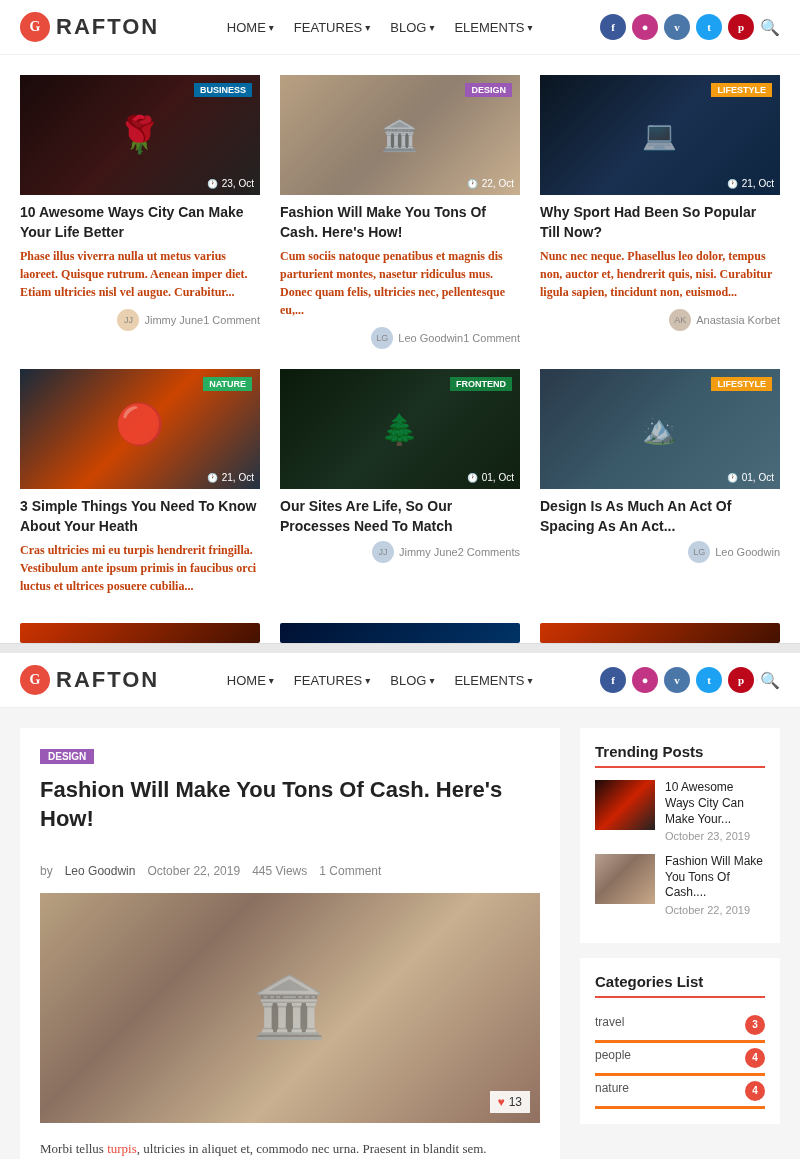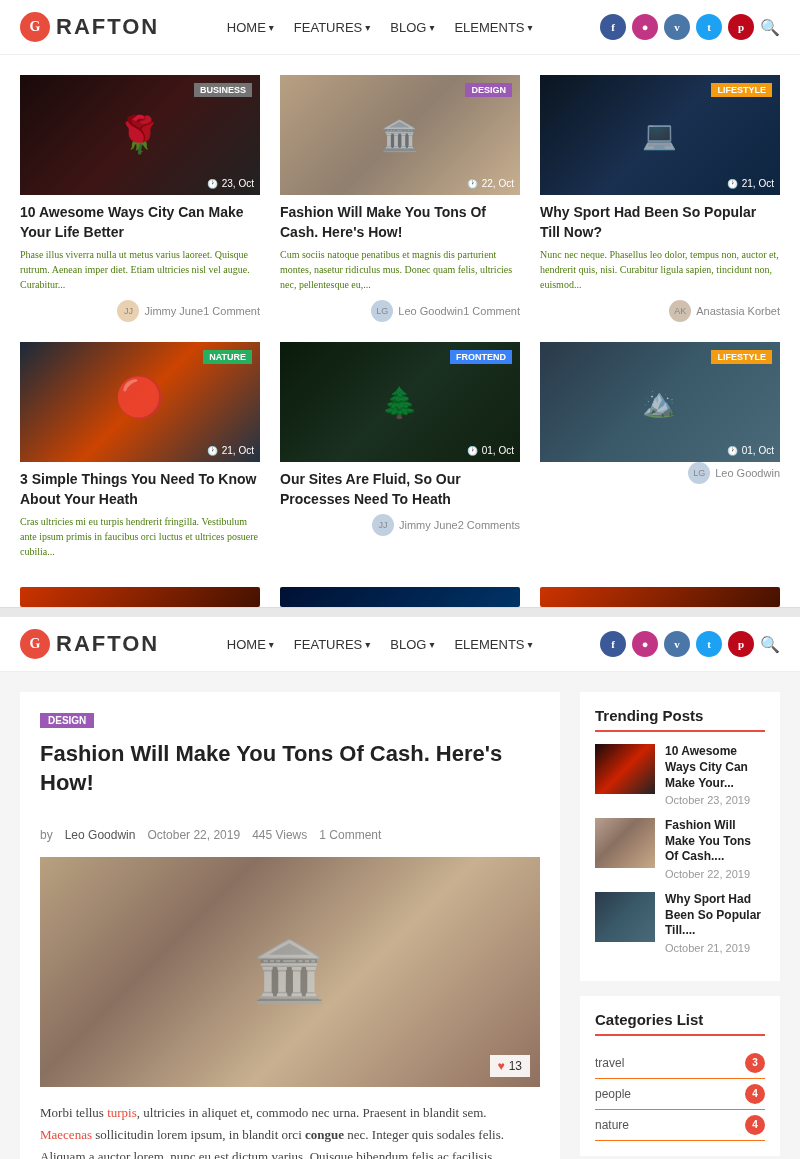--- a/index.html
+++ b/index.html
@@ -39,43 +39,43 @@
     
     .article-grid { display: grid; grid-template-columns: repeat(3, 1fr); gap: 20px; padding: 20px; background: #fff; }
     
     .article-card { }
     .article-img-wrap { position: relative; overflow: hidden; height: 120px; }
     .article-img-placeholder {
       width: 100%; height: 100%; display: flex; align-items: center; justify-content: center;
     }
     .category-badge {
       position: absolute; top: 8px; right: 8px;
-      background: #737373; color: #fff; font-size: 9px; font-weight: bold;
+      background: #0369a1; color: #fff; font-size: 9px; font-weight: bold;
       padding: 2px 6px; text-transform: uppercase; font-family: sans-serif;
     }
     .badge-design { background: #9b59b6; }
     .badge-nature { background: #27ae60; }
-    .badge-frontend { background: #3b82f6; }
+    .badge-frontend { background: #15803d; }
     .badge-lifestyle { background: #f39c12; }
     
     .article-date {
       position: absolute; bottom: 6px; right: 6px;
       color: #fff; font-size: 10px; font-family: sans-serif;
       display: flex; align-items: center; gap: 3px;
     }
     .article-date:before { content: '🕐'; font-size: 9px; }
     
     .article-title {
       font-size: 14px; font-weight: bold; color: #222; margin: 8px 0 5px;
       line-height: 1.4; font-family: sans-serif;
     }
     .article-title a { color: inherit; text-decoration: none; }
     
     .article-excerpt {
-      font-size: 10px; color: #4d7c0f; line-height: 1.5; margin-bottom: 8px;
+      font-size: 12px; color: #c2410c; line-height: 1.5; margin-bottom: 8px; font-weight: bold;
     }
     
     .article-meta {
       display: flex; align-items: center; justify-content: flex-end;
       font-size: 11px; color: #888; font-family: sans-serif;
     }
     .author { display: flex; align-items: center; gap: 5px; }
     .author-avatar {
       width: 22px; height: 22px; border-radius: 50%; background: #ddd;
       display: flex; align-items: center; justify-content: center; font-size: 9px;
@@ -147,29 +147,29 @@
     .trending-img {
       width: 60px; height: 50px; flex-shrink: 0;
       background: #ddd; overflow: hidden;
     }
     .trending-img-1 { background: linear-gradient(135deg, #1a0a0a 0%, #cc2200 50%, #222 100%); }
     .trending-img-2 { background: linear-gradient(135deg, #b8a090 0%, #8a7060 40%, #c8a888 100%); }
     .trending-img-3 { background: linear-gradient(135deg, #2a3a4a 0%, #3a5a6a 50%, #4a6a7a 100%); }
     
     .trending-info { flex: 1; }
     .trending-post-title {
-      font-size: 12px; font-weight: bold; color: #222; line-height: 1.3;
+      font-size: 12px; font-weight: normal; color: #222; line-height: 1.3;
       font-family: sans-serif; margin-bottom: 3px;
     }
     .trending-date { font-size: 11px; color: #999; font-family: sans-serif; }
     
     
     .category-item {
-      display: flex; justify-content: space-between; align-items: center;
-      padding: 5px 0; border-bottom: 1px solid #f97316;
+      display: flex; justify-content: space-between; 
+      padding: 5px 0; border-bottom: 3px solid #f97316;
       font-size: 12px; font-family: sans-serif; color: #555;
     }
     .category-count {
       background: #e74c3c; color: #fff; border-radius: 50%;
       width: 20px; height: 20px; display: flex; align-items: center;
       justify-content: center; font-size: 10px; font-weight: bold;
     }
   </style>
 </head>
 <body>
@@ -281,39 +281,42 @@
 
     <div class="article-card">
       <div class="article-img-wrap">
         <div class="article-img-placeholder img-forest" style="width:100%;height:100%;position:relative;">
           <div style="position:absolute;top:50%;left:50%;transform:translate(-50%,-50%);font-size:30px;opacity:0.6;">🌲</div>
         </div>
         <span class="category-badge badge-frontend">FRONTEND</span>
         <span class="article-date">01, Oct</span>
       </div>
       <h3 class="article-title">
-        <a>Our Sites Are Fluid, So Our Processes Need To Heath</a>
+        <a>Our Sites Are Life, So Our Processes Need To Match</a>
       </h3>
       <div class="article-meta">
         <div class="author">
           <div class="author-avatar" style="background:#c0d0e0;">JJ</div>
           <span>Jimmy June</span>
         </div>
         <span>2 Comments</span>
       </div>
     </div>
 
     <div class="article-card">
       <div class="article-img-wrap">
         <div class="article-img-placeholder img-lake" style="width:100%;height:100%;position:relative;">
           <div style="position:absolute;top:50%;left:50%;transform:translate(-50%,-50%);font-size:28px;opacity:0.6;">🏔️</div>
         </div>
         <span class="category-badge badge-lifestyle">LIFESTYLE</span>
         <span class="article-date">01, Oct</span>
       </div>
+      <h3 class="article-title">
+        <a>Design Is As Much An Act Of Spacing As An Act...</a>
+      </h3>
       <div class="article-meta">
         <div class="author">
           <div class="author-avatar" style="background:#c0d0e0;">LG</div>
           <span>Leo Goodwin</span>
         </div>
         <span></span>
       </div>
     </div>
 
   </div>
@@ -392,27 +395,20 @@
       </div>
 
       <div class="trending-item">
         <div class="trending-img trending-img-2"></div>
         <div class="trending-info">
           <div class="trending-post-title">Fashion Will Make You Tons Of Cash....</div>
           <div class="trending-date">October 22, 2019</div>
         </div>
       </div>
 
-      <div class="trending-item">
-        <div class="trending-img trending-img-3"></div>
-        <div class="trending-info">
-          <div class="trending-post-title">Why Sport Had Been So Popular Till....</div>
-          <div class="trending-date">October 21, 2019</div>
-        </div>
-      </div>
     </div>
 
     <div class="sidebar-section">
       <h3 class="sidebar-title">Categories List</h3>
 
       <div class="category-item">
         <span>travel</span>
         <span class="category-count">3</span>
       </div>
       <div class="category-item">

